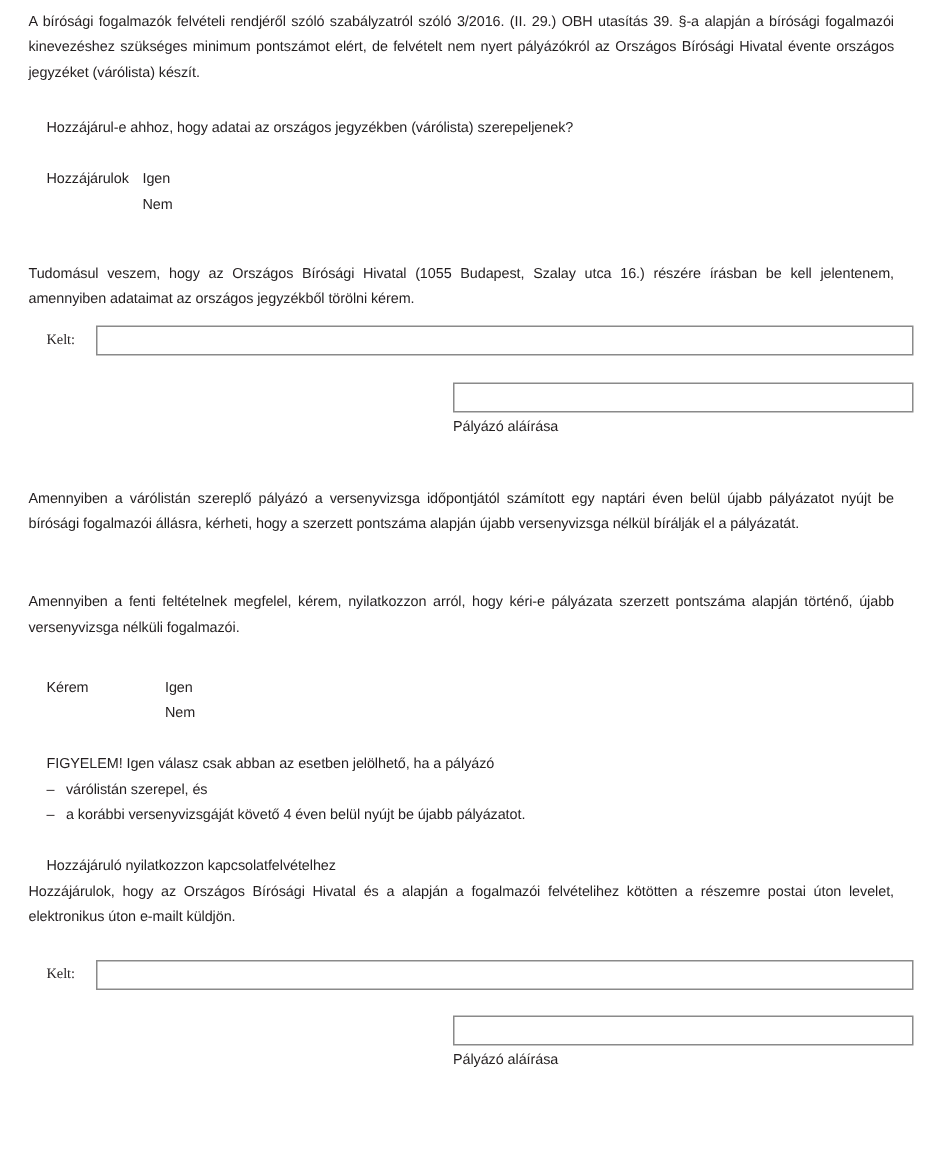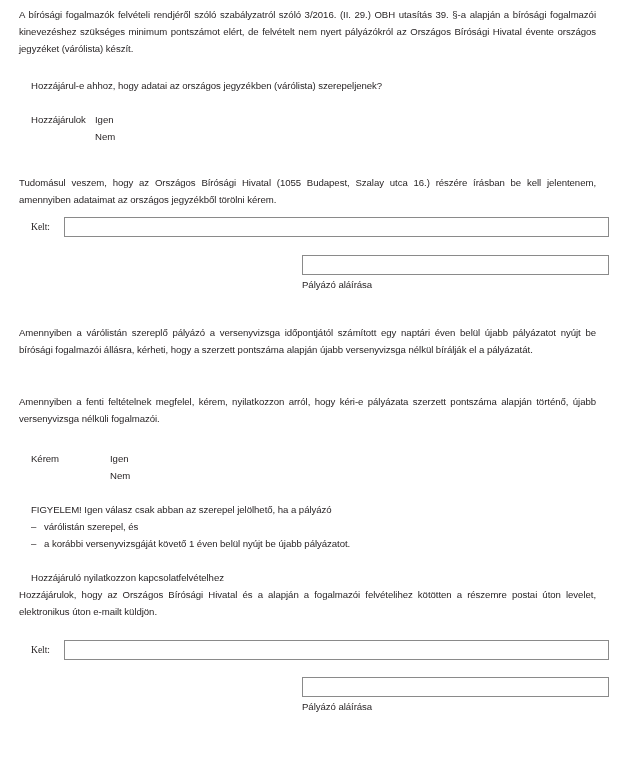--- a/index.html
+++ b/index.html
@@ -40,26 +40,26 @@
 <div class="field-box" style="left:302px; top:255px; width:307px;"></div>
 <div class="abs sig-label" style="top:278px;">Pályázó aláírása</div>
 
 <div class="abs para last-left" style="top:324px;">Amennyiben a várólistán szereplő pályázó a versenyvizsga időpontjától számított egy naptári éven belül újabb pályázatot nyújt be bírósági fogalmazói állásra, kérheti, hogy a szerzett pontszáma alapján újabb versenyvizsga nélkül bírálják el a pályázatát.</div>
 <div class="abs para last-left" style="top:393px;">Amennyiben a fenti feltételnek megfelel, kérem, nyilatkozzon arról, hogy kéri-e pályázata szerzett pontszáma alapján történő, újabb versenyvizsga nélküli fogalmazói.</div>
 
 <div class="abs choice-label" style="top:450px;">Kérem</div>
 <div class="abs opt" style="top:450px; left:110px;">Igen</div>
 <div class="abs opt" style="top:467px; left:110px;">Nem</div>
 
-<div class="abs line" style="top:501px;">FIGYELEM! Igen válasz csak abban az szerepel jelölhető, ha a pályázó</div>
+<div class="abs line" style="top:501px;">FIGYELEM! Igen válasz csak abban az esetben jelölhető, ha a pályázó</div>
 <div class="abs line" style="top:518px;">
   <span class="bullet">–</span><span>várólistán szerepel, és</span>
 </div>
 <div class="abs line" style="top:535px;">
-  <span class="bullet">–</span><span>a korábbi versenyvizsgáját követő 1 éven belül nyújt be újabb pályázatot.</span>
+  <span class="bullet">–</span><span>a korábbi versenyvizsgáját követő 4 éven belül nyújt be újabb pályázatot.</span>
 </div>
 
 <div class="abs line" style="top:569px;">Hozzájáruló nyilatkozzon kapcsolatfelvételhez</div>
 <div class="abs para last-left" style="top:586px;">Hozzájárulok, hogy az Országos Bírósági Hivatal és a alapján a fogalmazói felvételihez kötötten a részemre postai úton levelet, elektronikus úton e-mailt küldjön.</div>
 
 <div class="abs kelt-label" style="top:640px;">Kelt:</div>
 <div class="field-box" style="left:64px; top:640px; width:545px;"></div>
 
 <div class="field-box" style="left:302px; top:677px; width:307px;"></div>
 <div class="abs sig-label" style="top:700px;">Pályázó aláírása</div>

